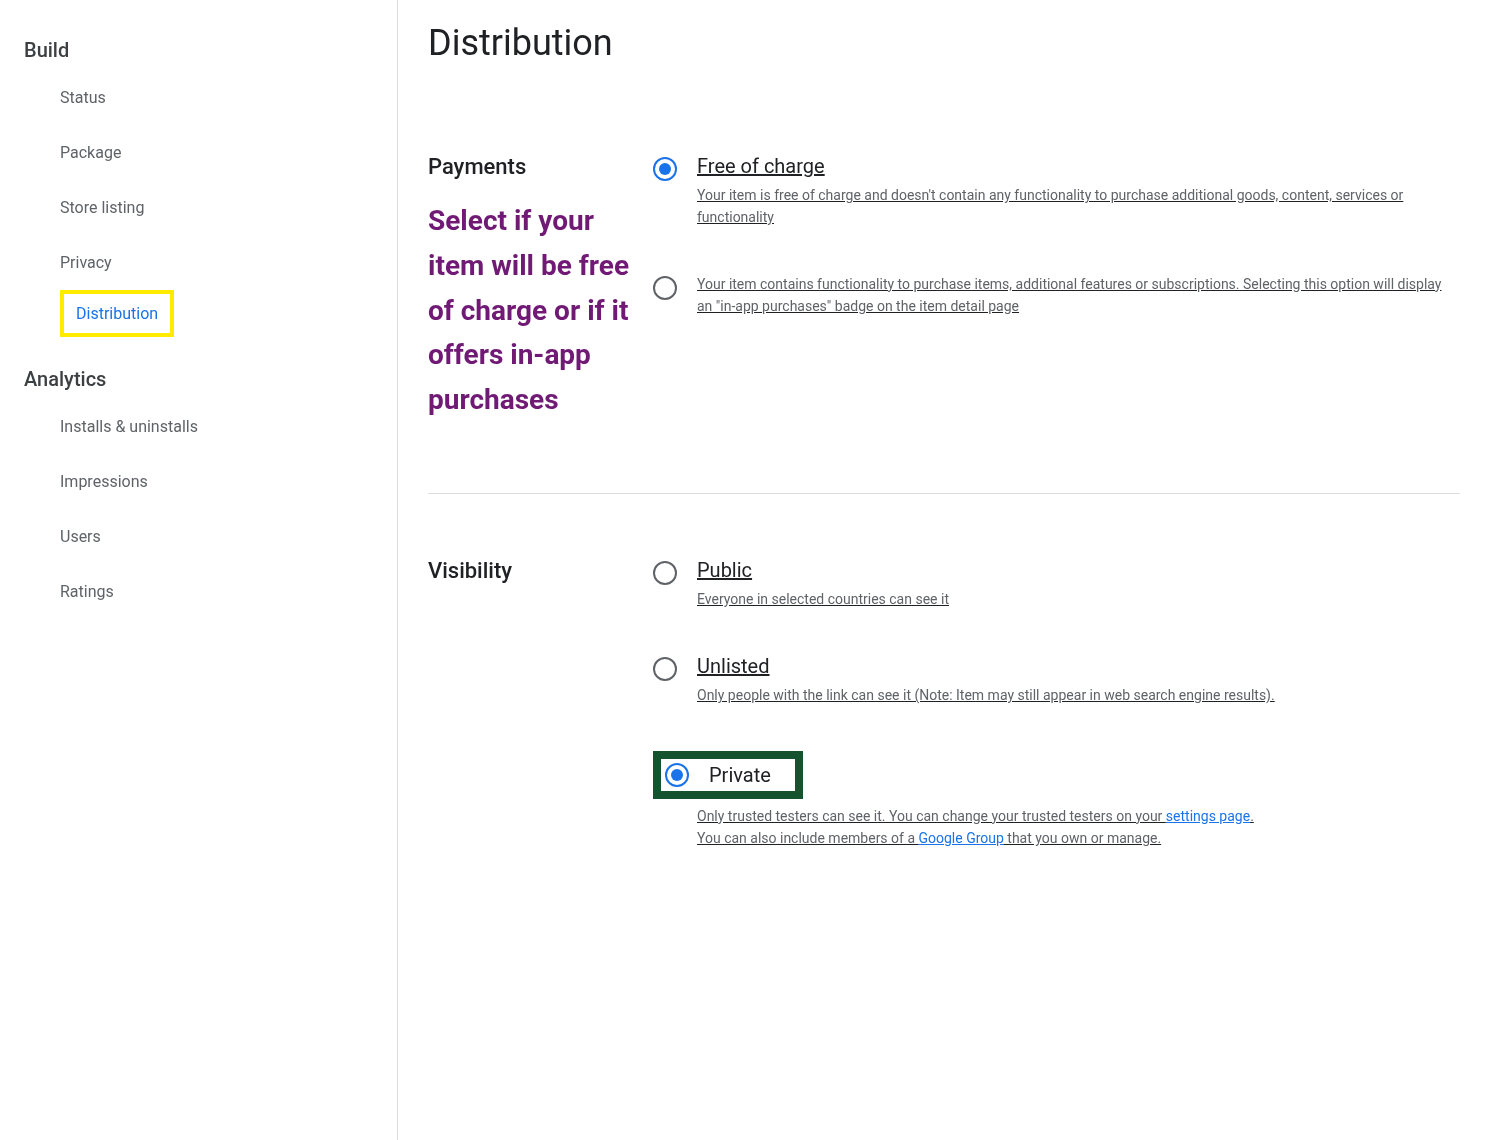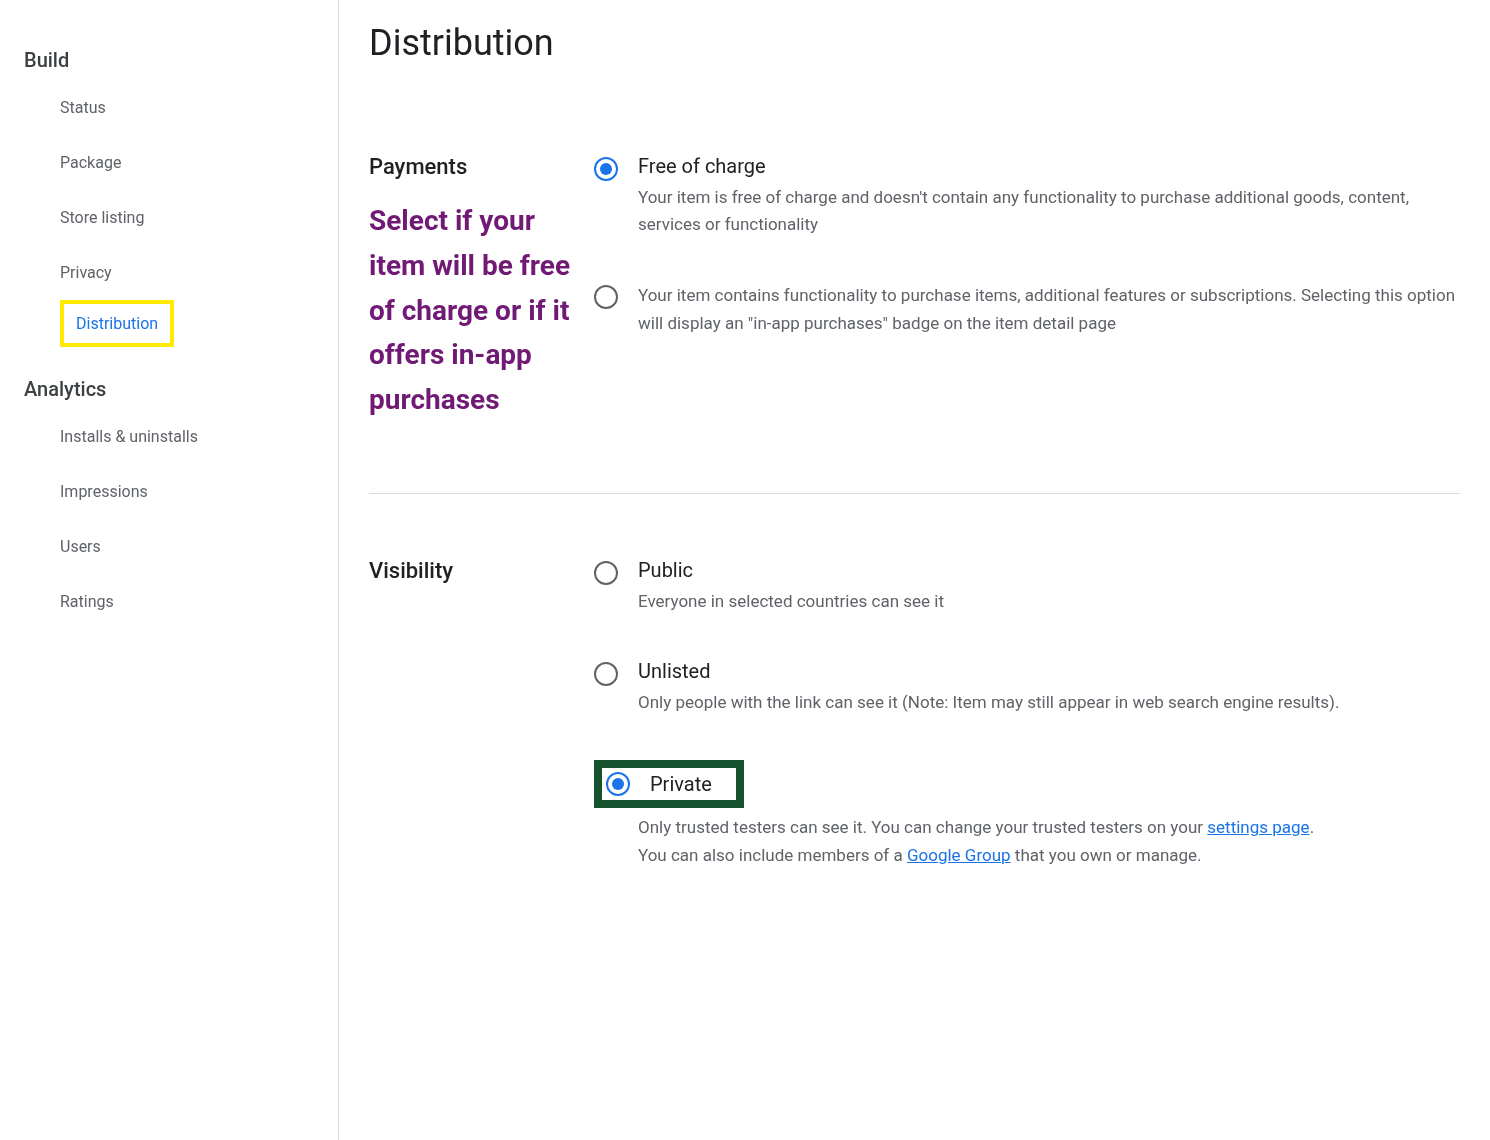--- a/index.html
+++ b/index.html
@@ -10,22 +10,22 @@
     body {
       font-family: 'Google Sans', Roboto, Arial, sans-serif;
       font-size: 18px;
       color: #202124;
       background: #fff;
       width: 1490px;
       height: 1140px;
       display: flex;
     }
     .sidebar {
-      width: 339px;
-      padding: 34px 0 0 24px;
+      width: 398px;
+      padding: 24px 0 0 24px;
       border-right: 1px solid #dadce0;
       flex-shrink: 0;
     }
     .sidebar-section-title {
       font-size: 20px;
       font-weight: 500;
       color: #3c4043;
       padding: 14px 0 8px 0;
     }
     .sidebar-item {
@@ -82,20 +82,21 @@
       padding-bottom: 20px;
     }
     .section-subtitle {
       font-size: 28px;
       color: #701a75;
       line-height: 1.6;
       font-weight: 700;
     }
     .section-right {
       flex: 1;
+      text-decoration: underline;
     }
     .radio-row {
       display: flex;
       align-items: flex-start;
       margin-bottom: 44px;
     }
     .radio-row:last-child {
       margin-bottom: 0;
     }
     .radio-circle {
@@ -125,21 +126,21 @@
     .radio-text {
       padding-left: 20px;
     }
     .radio-label {
       font-size: 20px;
       font-weight: 400;
       color: #202124;
       padding-bottom: 6px;
     }
     .radio-desc {
-      font-size: 17px;
+      font-size: 14px;
       color: #5f6368;
       line-height: 1.6;
     }
     .section-spacer {
       padding-top: 64px;
     }
     a.inline-link {
       color: #1a73e8;
       text-decoration: underline;
       cursor: pointer;

